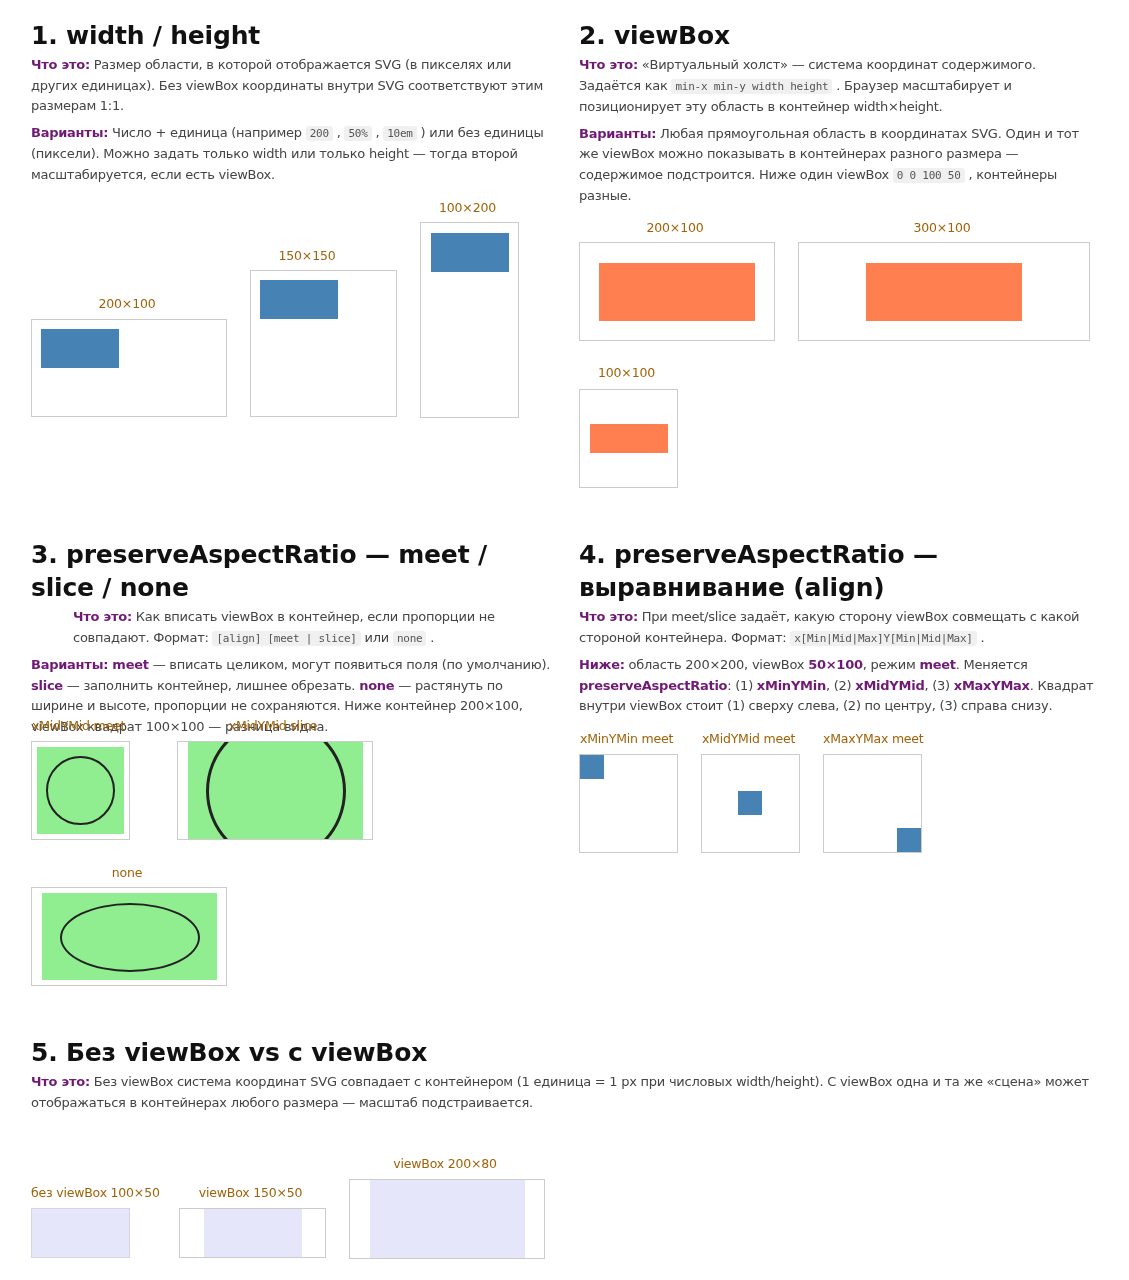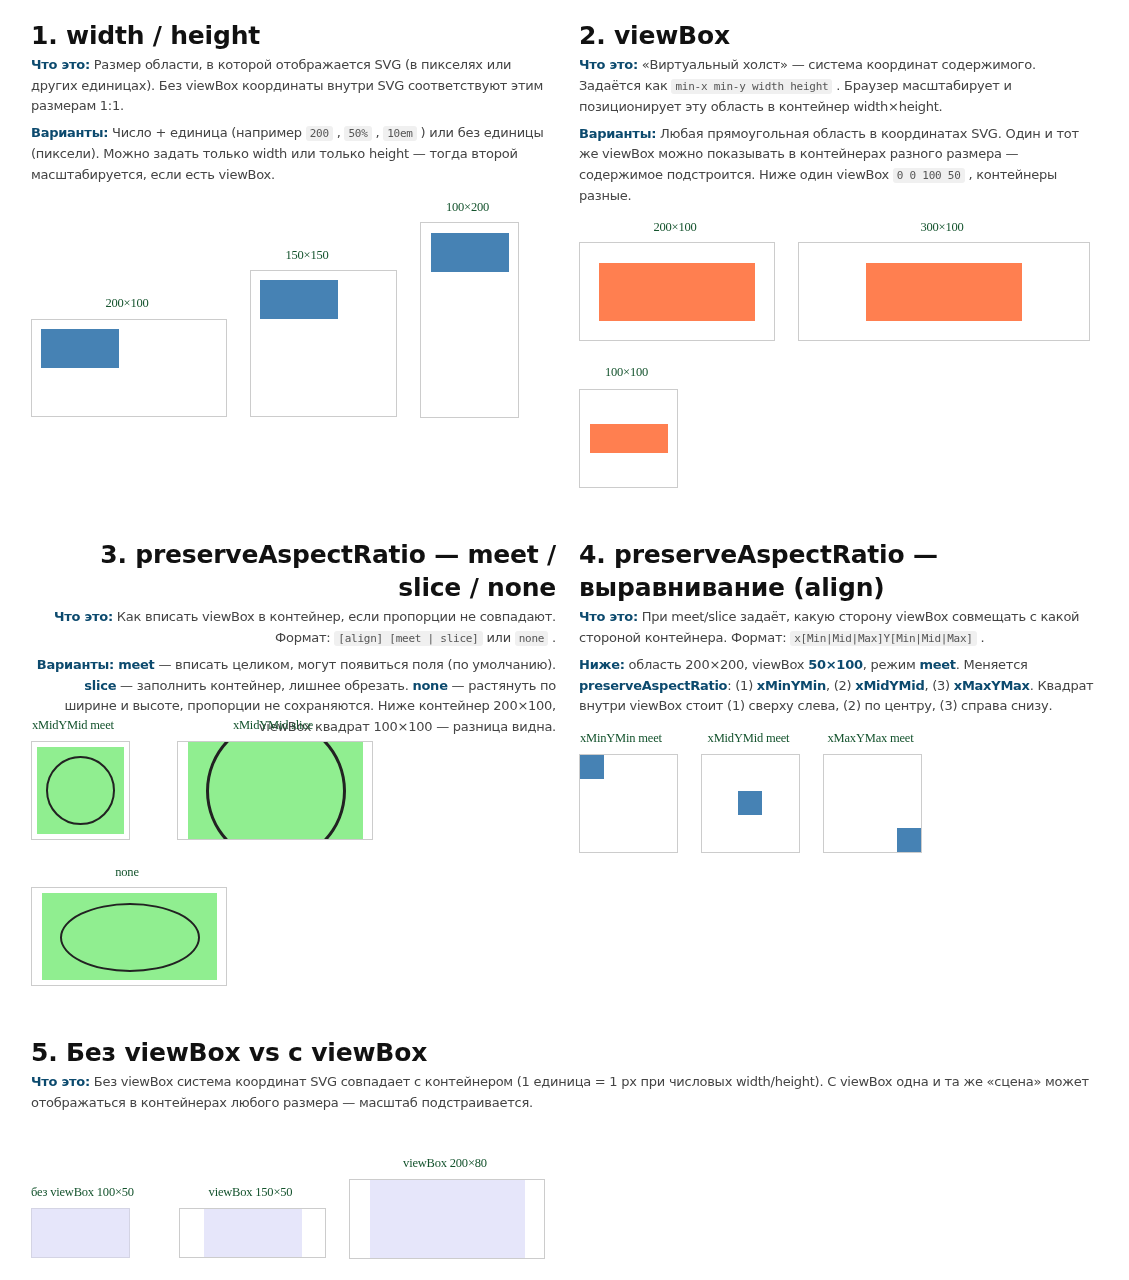--- a/index.html
+++ b/index.html
@@ -10,30 +10,30 @@
   }
   .section { position: absolute; }
   h2 {
     margin: 0; font-size: 25px; font-weight: bold; color: #111111;
     line-height: 33px; letter-spacing: -0.2px;
   }
   p {
     margin: 0 0 6px 0; font-size: 13px; line-height: 20.5px; color: #444444;
     letter-spacing: -0.25px;
   }
-  p b { color: #0c4a6e; }
+  p b { color: #701a75; }
   code {
     font-family: "DejaVu Sans Mono", "Liberation Mono", monospace;
     font-size: 11px; background: #f0f0f0; color: #555555;
     padding: 1px 4px; border-radius: 3px;
   }
   .demo { position: absolute; }
   .demo .cap {
     position: absolute; left: 0; right: 4px; text-align: center;
-    font-size: 12.5px; color: #14532d; white-space: nowrap; letter-spacing: -0.2px; font-family: Liberation Serif, serif;
+    font-size: 12.5px; color: #a16207; white-space: nowrap; letter-spacing: -0.2px;
   }
   .demo .cap.left { text-align: left; }
   .frame {
     position: absolute; border: 1px solid #cccccc; background: #ffffff;
     box-sizing: border-box; overflow: hidden;
   }
   .fill { position: absolute; }
   .steel { background: #4682b4; }
   .coral { background: #ff7f50; }
   .green { background: #90ee90; }
@@ -94,23 +94,23 @@
     <div class="fill coral" style="left:67px; top:20px; width:156px; height:58px;"></div>
   </div>
 </div>
 <div class="demo" style="left:579px; top:365px; width:99px; height:123px;">
   <div class="cap" style="top:0;">100×100</div>
   <div class="frame" style="left:0; top:24px; width:99px; height:99px;">
     <div class="fill coral" style="left:10px; top:34px; width:78px; height:29px;"></div>
   </div>
 </div>
 
-<div class="section" style="left:31px; top:538px; width:525px;text-align:right;">
+<div class="section" style="left:31px; top:538px; width:525px;">
   <h2>3. preserveAspectRatio — meet / slice / none</h2>
-  <p style="margin-top:3px;">
+  <p style="margin-top:3px;margin-left:42px;">
     <b>Что это:</b><span> Как вписать viewBox в контейнер, если пропорции не совпадают. Формат: </span><code>[align] [meet | slice]</code><span> или </span><code>none</code><span> .</span>
   </p>
   <p>
     <b>Варианты:</b><b> meet</b><span> — вписать целиком, могут появиться поля (по умолчанию). </span><b>slice</b><span> — заполнить контейнер, лишнее обрезать. </span><b>none</b><span> — растянуть по ширине и высоте, пропорции не сохраняются. Ниже контейнер 200×100, viewBox квадрат 100×100 — разница видна.</span>
   </p>
 </div>
 
 <div class="demo" style="left:31px; top:718px; width:99px; height:122px;">
   <div class="cap left" style="top:0; left:1px;">xMidYMid meet</div>
   <div class="frame" style="left:0; top:23px; width:99px; height:99px;">

